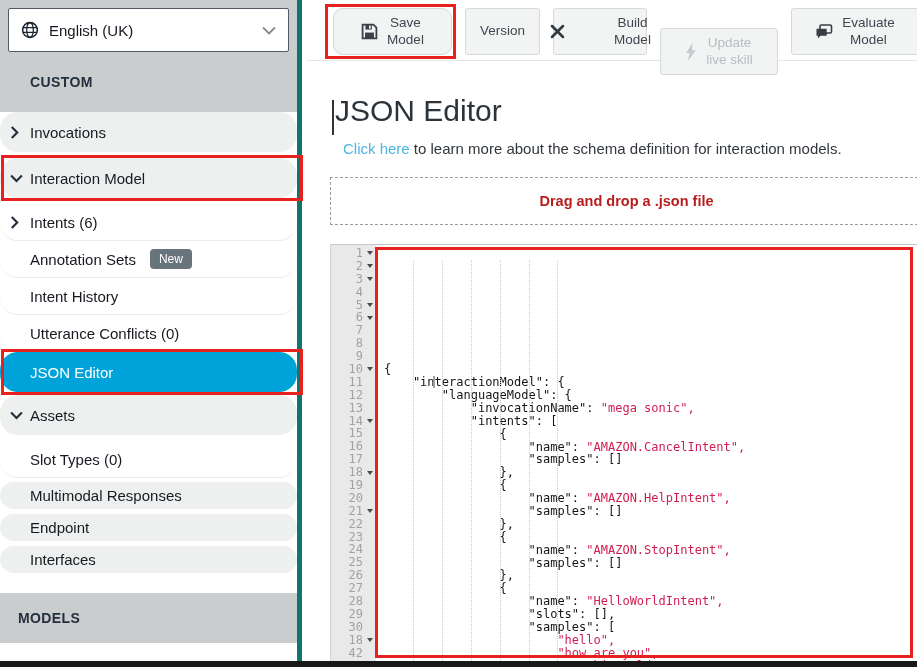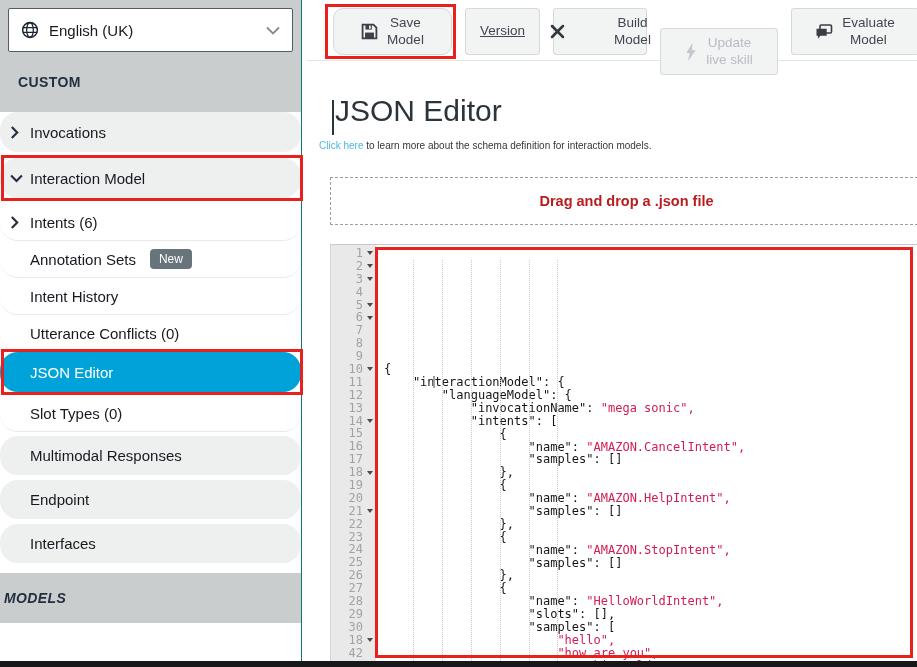--- a/index.html
+++ b/index.html
@@ -1,57 +1,57 @@
 <!DOCTYPE html>
 <html><head>
 <meta charset="utf-8">
 <style>
   * { margin:0; padding:0; box-sizing:border-box; }
   html,body { width:917px; height:667px; overflow:hidden; background:#fff;
     font-family:"Liberation Sans", sans-serif; position:relative; }
 
   
   .sidebar { position:absolute; left:0; top:0; width:302px; height:667px;
-    background:#fff; border-right:1px solid #0f766e; overflow:hidden; }
+    background:#fff; border-right:5px solid #0f766e; overflow:hidden; }
   .top-band { height:112px; background:#c9cdcd; padding:8px; }
   .lang-select { height:44px; background:#fff; border:1px solid #545b64; border-radius:2px;
     display:flex; align-items:center; padding:0 12px; cursor:pointer; }
   .lang-select .lbl { font-size:15px; color:#16191f; margin-left:10px; flex:1; }
-  .custom-hdr { margin:22px 0 0 10px; font-size:14px; font-weight:bold; color:#232f3e; letter-spacing:.4px; }
+  .custom-hdr { margin:22px 0 0 22px; font-size:14px; font-weight:bold; color:#232f3e; letter-spacing:.4px; }
   .nav { background:#fff; }
   .row { position:relative; display:flex; align-items:center; padding-left:30px;
     font-size:15px; color:#16191f; cursor:pointer;border-radius:18px; }
   .row .chev { position:absolute; left:10px; display:flex; align-items:center; }
   .row.gray  { background:#eef0f0; height:40px; margin-bottom:6px; }
   .row.white { background:#fff; height:37px; border-bottom:1px solid #e9ebeb; }
-  .row.gray2 { background:#eef0f0; height:39px; margin-top:4px; margin-bottom:5px; }
+  .row.gray2 { background:#eef0f0; height:27px; margin-top:4px; margin-bottom:5px; }
   .row.selected { background:#00a3d9; color:#fff; height:40px; margin-bottom:3px; }
   .badge { margin-left:14px; background:#68747c; color:#fff; font-size:12px;
     padding:3px 9px; border-radius:4px; }
-  .models-hdr { margin-top:10px; height:50px; background:#c9cdcd; display:flex; align-items:center;
-    padding-left:4px; font-size:14px; font-weight:bold; color:#232f3e; letter-spacing:.4px;font-style:italic; }
+  .models-hdr { margin-top:20px; height:50px; background:#c9cdcd; display:flex; align-items:center;
+    padding-left:18px; font-size:14px; font-weight:bold; color:#232f3e; letter-spacing:.4px; }
 
   
   .main { position:absolute; left:307px; top:0; right:0; bottom:6px; background:#fff; overflow:hidden; }
   .toolbar { height:61px; border-bottom:1px solid #e4e6e6; display:flex; gap:13px;
     padding:8px 0 0 26px; background:#fff; }
   .tbtn { height:47px; background:#f2f3f3; border:1px solid #d5d9d9; border-radius:3px;
     display:flex; align-items:center; justify-content:center; gap:9px;
     font-family:"Liberation Sans", sans-serif; font-size:13.5px; color:#414750; cursor:pointer; }
   .tbtn .cap { white-space:pre-line; text-align:center; line-height:1.25; }
   .tbtn.disabled { color:#b7bdc3; cursor:default; }
   .tbtn[data-name="save-model-button"]     { min-width:119px;border-radius:10px; }
-  .tbtn[data-name="version-button"]        { min-width:75px;text-decoration:underline;  }
+  .tbtn[data-name="version-button"]        { min-width:75px;  }
   .tbtn[data-name="build-model-button"]    { min-width:94px;gap:48px;  }
   .tbtn[data-name="update-live-skill-button"]{ min-width:118px;margin-top:20px; }
   .tbtn[data-name="evaluate-model-button"] { min-width:128px; }
 
   .title-caret { position:absolute; left:25px; top:100px; width:2px; height:35px; background:#2b333b; }
   .page-title { position:absolute; left:28px; top:94px; font-size:30px; font-weight:300; color:#2b333b; }
-  .subtitle { position:absolute; left:12px; top:140px; font-size:10px; color:#31373d; }
+  .subtitle { position:absolute; left:36px; top:140px; font-size:15px; color:#31373d; }
   .subtitle .lnk { color:#4cb5e0; cursor:pointer; }
   .dropzone { position:absolute; left:23px; top:177px; right:-6px; height:48px;
     border:1px dashed #999e9e; display:flex; align-items:center; justify-content:center; cursor:pointer; }
   .dropzone .dz { font-size:14.5px; font-weight:bold; color:#b91c1c; }
 
   
   .editor { position:absolute; left:23px; top:244px; right:0; bottom:0;
     border-top:1px solid #c9c9c9; border-left:1px solid #d4d4d4; display:flex;
     font-family:"DejaVu Sans Mono", monospace; font-size:12px; line-height:12.9px; overflow:hidden; }
   .gutter { width:45px; background:#e9e9e9; padding-top:2px; flex:none; }
@@ -124,20 +124,28 @@
       </div>
       <div class="row white" data-name="sidebar-item-intent-history">
         <span data-name="sidebar-item-label">Intent History</span>
       </div>
       <div class="row white" data-name="sidebar-item-utterance-conflicts">
         <span data-name="sidebar-item-label">Utterance Conflicts (0)</span>
       </div>
       <div class="row selected" data-name="sidebar-item-json-editor">
         <span data-name="sidebar-item-label">JSON Editor</span>
       </div>
+      <div class="row gray" data-name="sidebar-item-assets">
+        <span class="chev" data-name="chevron-down-icon">
+          <svg width="13" height="9" viewBox="0 0 12 8">
+            <path d="M1 1.3l5 5 5-5" stroke="#232f3e" stroke-width="2" fill="none"></path>
+          </svg>
+        </span>
+        <span data-name="sidebar-item-label">Assets</span>
+      </div>
       <div class="row white" data-name="sidebar-item-slot-types">
         <span data-name="sidebar-item-label">Slot Types (0)</span>
       </div>
       <div class="row gray2" data-name="sidebar-item-multimodal-responses">
         <span data-name="sidebar-item-label">Multimodal Responses</span>
       </div>
       <div class="row gray2" data-name="sidebar-item-endpoint">
         <span data-name="sidebar-item-label">Endpoint</span>
       </div>
       <div class="row gray2" data-name="sidebar-item-interfaces">

